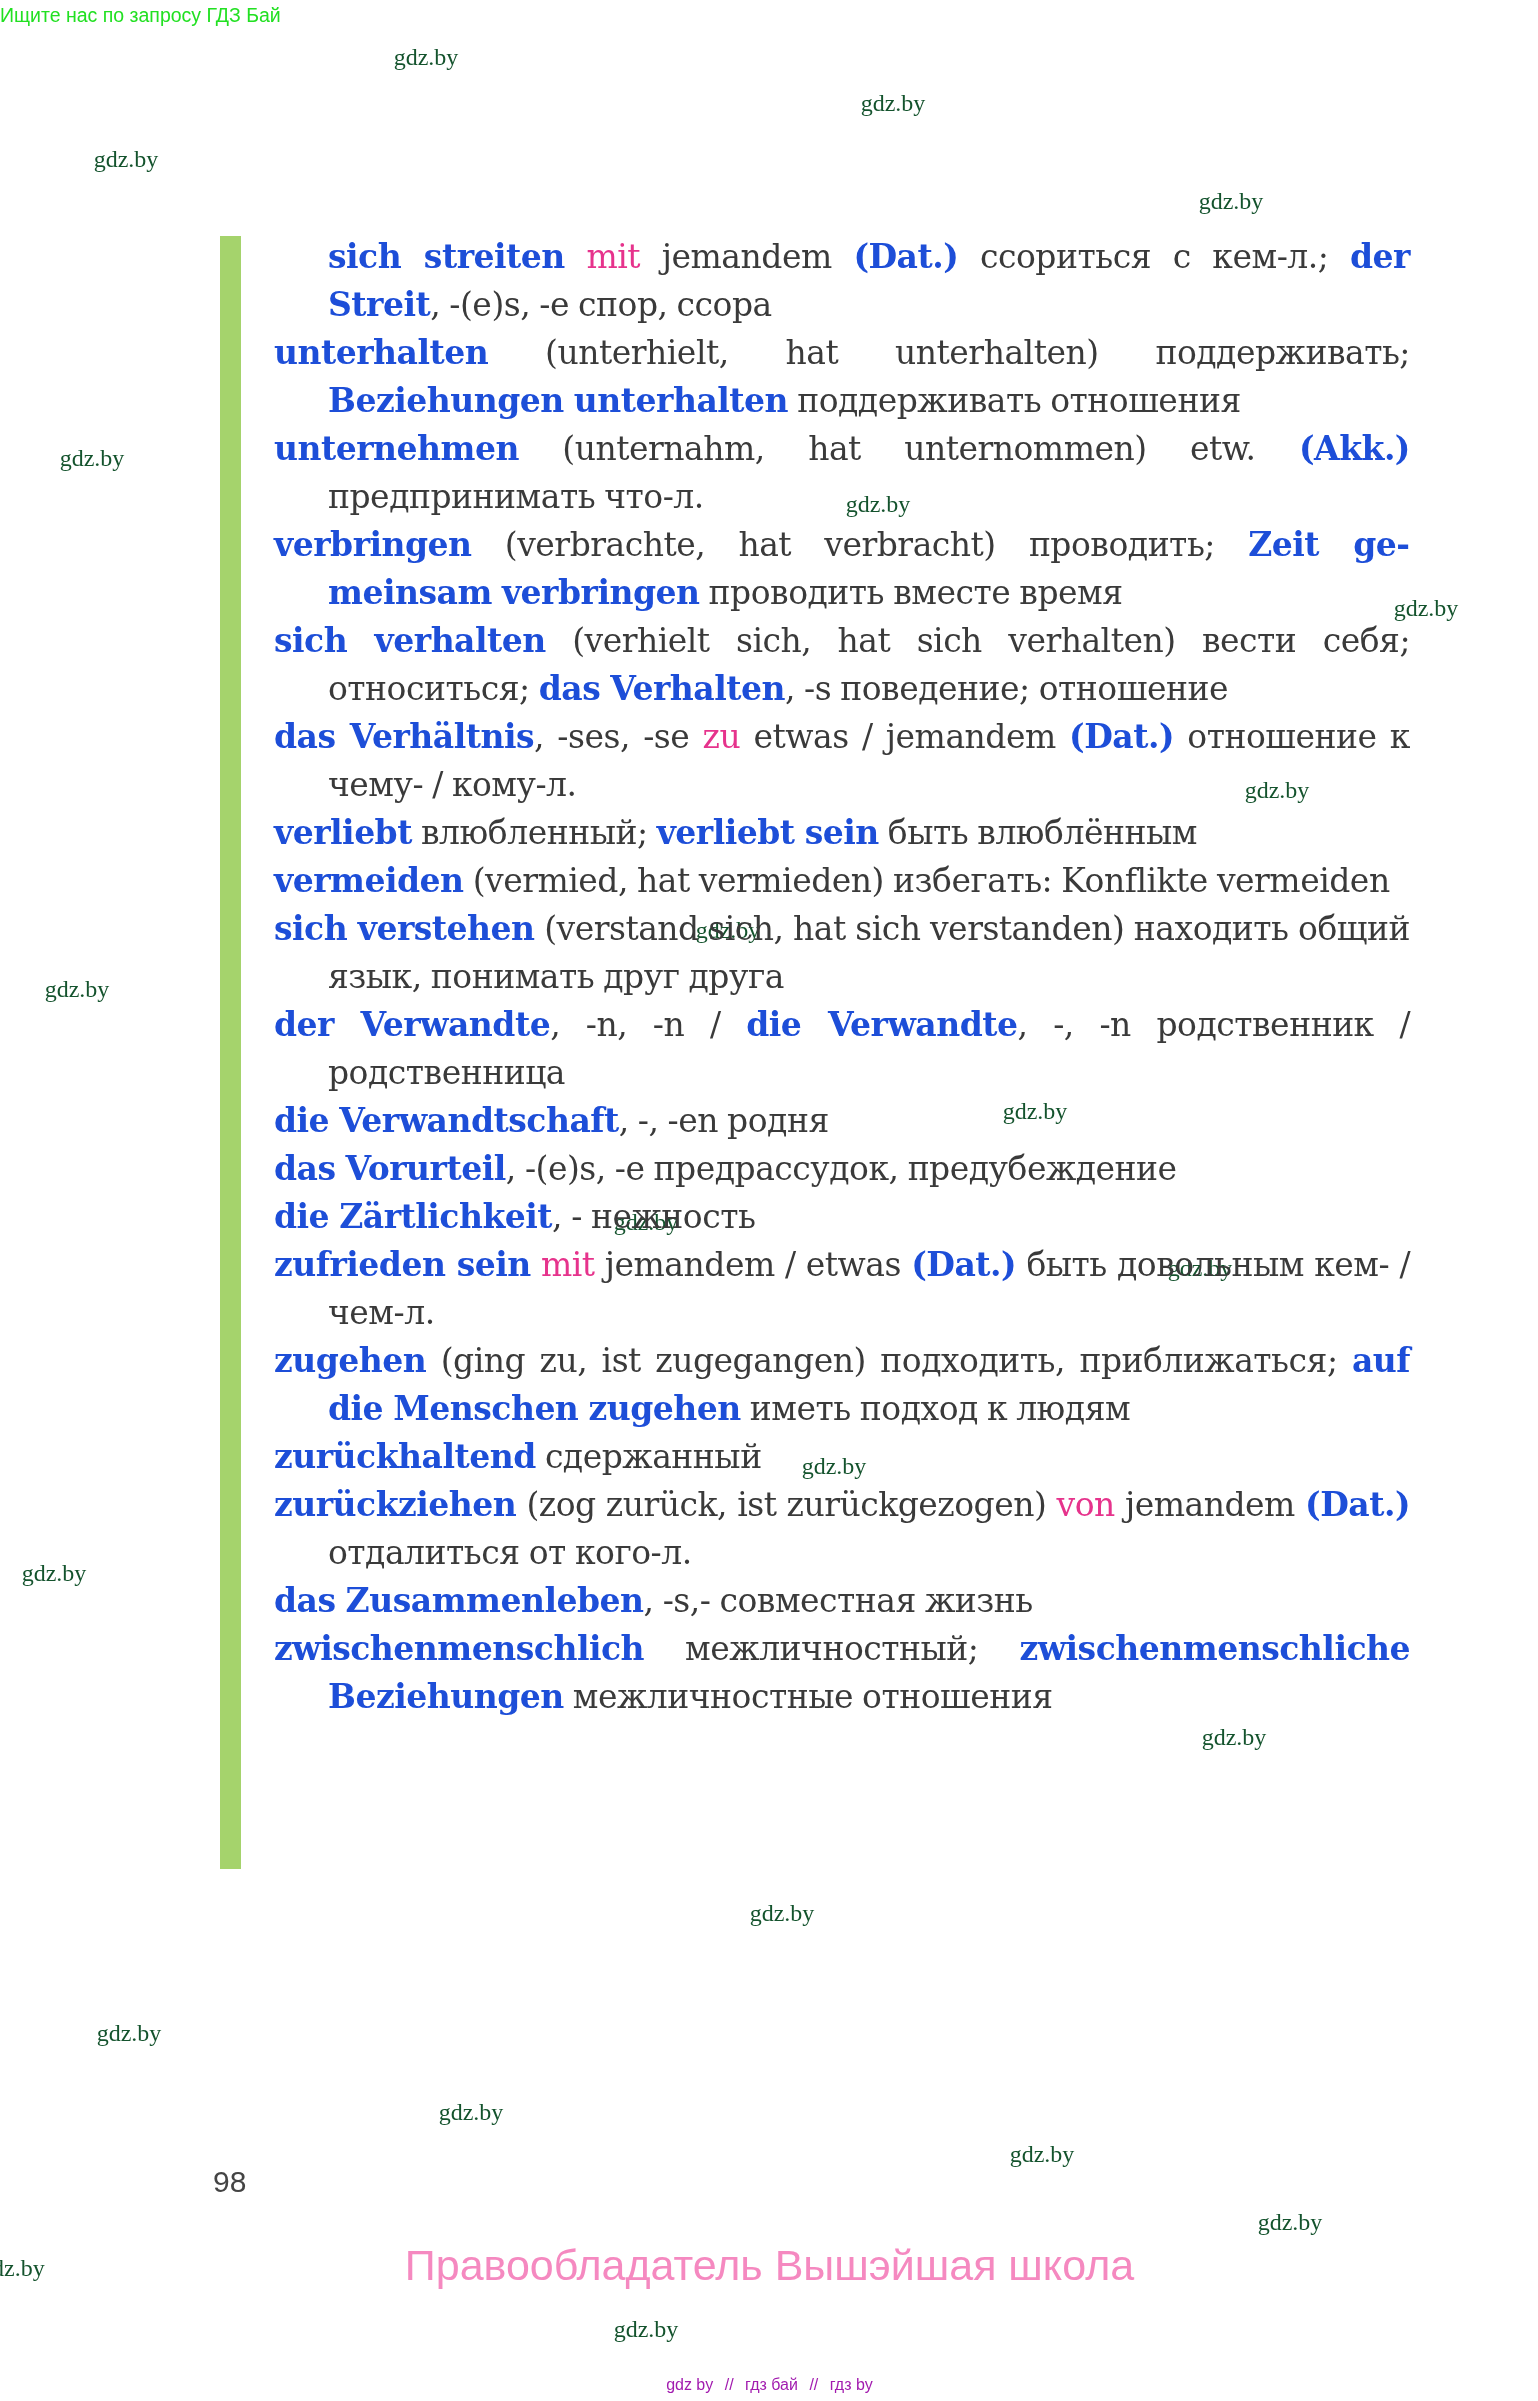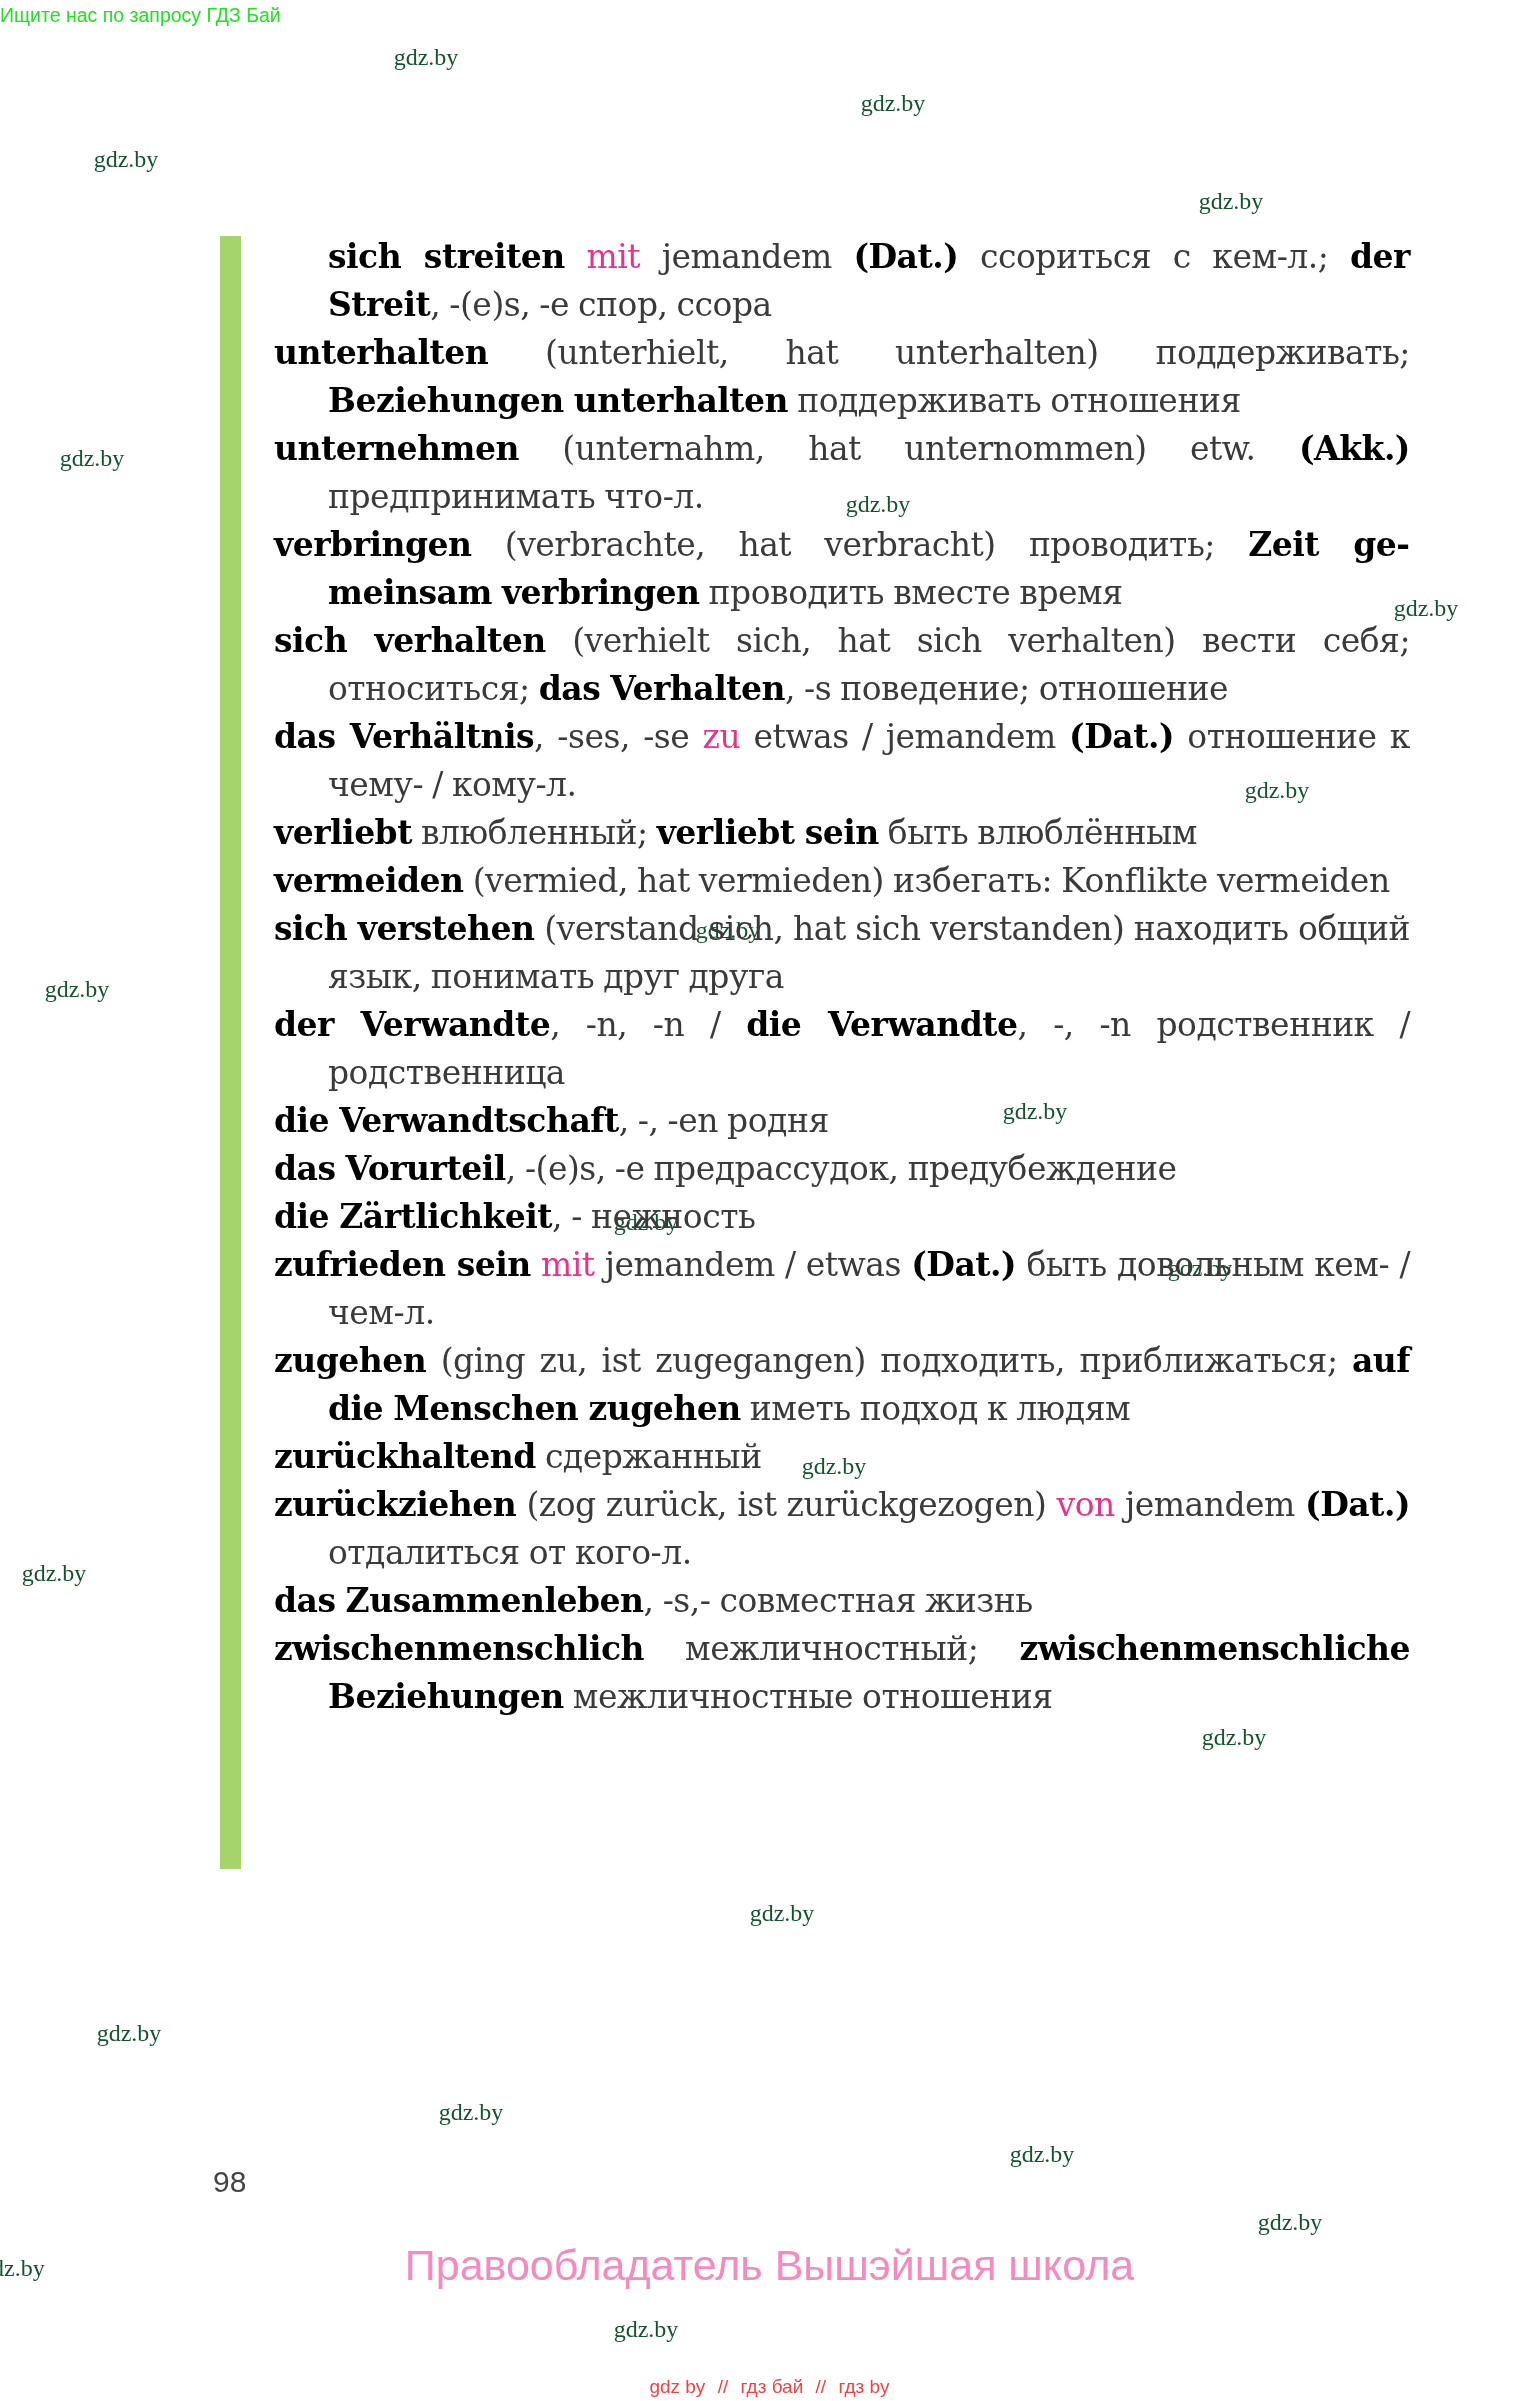--- a/index.html
+++ b/index.html
@@ -4,27 +4,27 @@
 <style>
   html, body { margin:0; padding:0; background:#ffffff; }
   body { width:1539px; height:2401px; position:relative; overflow:hidden; }
   .top-banner { position:absolute; left:0; width:1539px; top:3.5px; 
     font-family:"Liberation Sans", sans-serif; font-size:19.5px; color:#22e022; }
   .wm { position:absolute; font-family:Liberation Serif, serif; font-size:24px; color:#14532d; transform:translate(-50%,-50%); white-space:nowrap; }
   .green-bar { position:absolute; left:220px; top:236px; width:21px; height:1633px; background:#a5d36c; }
   .entries { position:absolute; left:274px; top:233px; width:1136px;
     font-family:"DejaVu Serif", serif; font-size:33px; line-height:48px; color:#3a3a3a; }
   .entry { padding-left:54px; text-indent:-54px; text-align:justify; letter-spacing:-0.5px; word-spacing:-0.9px; }
-  .entry b { font-weight:bold; color:#000000; }
+  .entry b { font-weight:bold; color:#1d4ed8; }
   .pink { color:#e6338c; }
   .page-num { position:absolute; left:213px; top:2165px; font-family:Liberation Sans, sans-serif; font-size:30px; color:#444; }
   .copyright { position:absolute; left:0; width:1539px; top:2207px; text-align:center;
     font-family:"Liberation Sans", sans-serif; font-size:43px; color:#f589c0;margin-top:34px; }
   .footer { position:absolute; left:0; width:1539px; top:2376px; text-align:center;
-    font-family:"Liberation Sans", sans-serif; font-size:19px; color:#ef4444; }
+    font-family:"Liberation Sans", sans-serif; font-size:16px; color:#a21caf; }
   .footer span { margin:0 3.5px; }
 </style>
 </head>
 <body>
 
 <div class="top-banner">Ищите нас по запросу ГДЗ Бай</div>
 
 <div id="watermarks">
     <div class="wm" style="left: 426px; top: 57px;">gdz.by</div>
     <div class="wm" style="left: 893px; top: 103px;">gdz.by</div>

